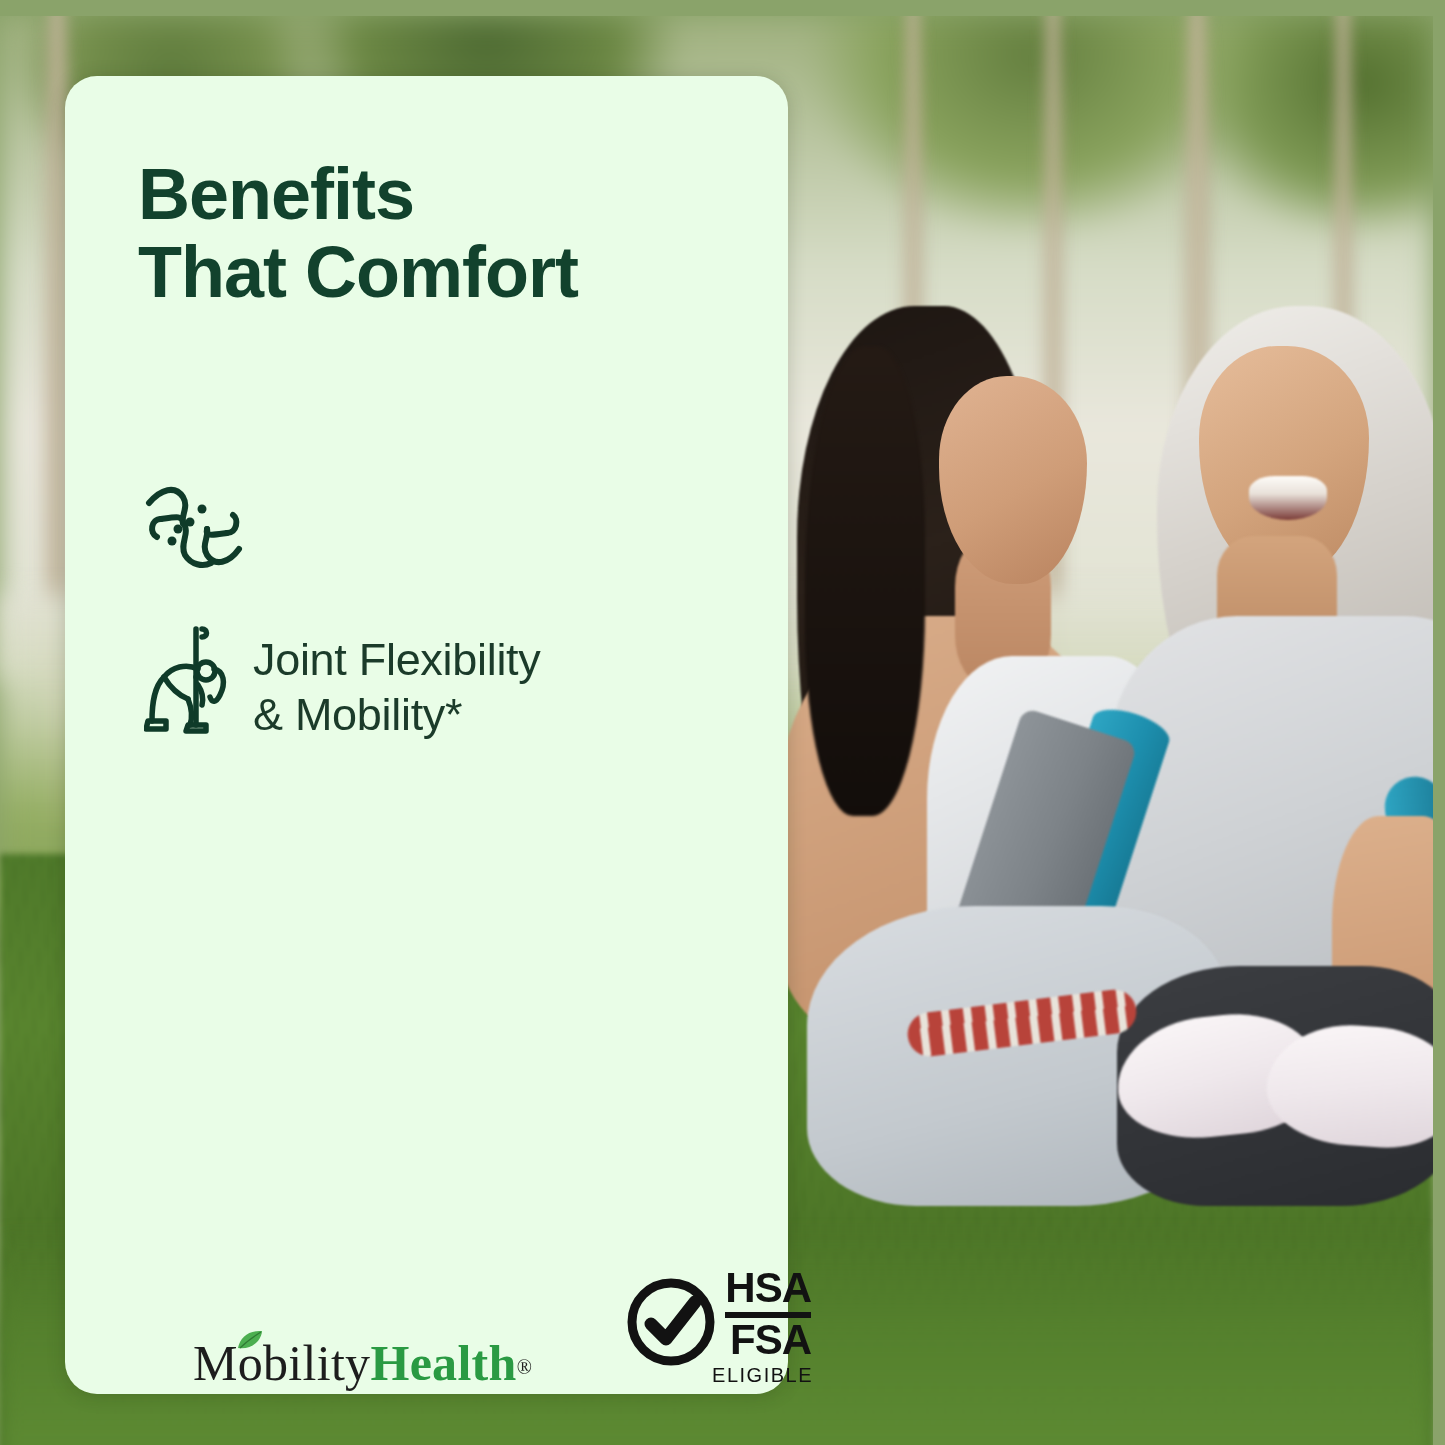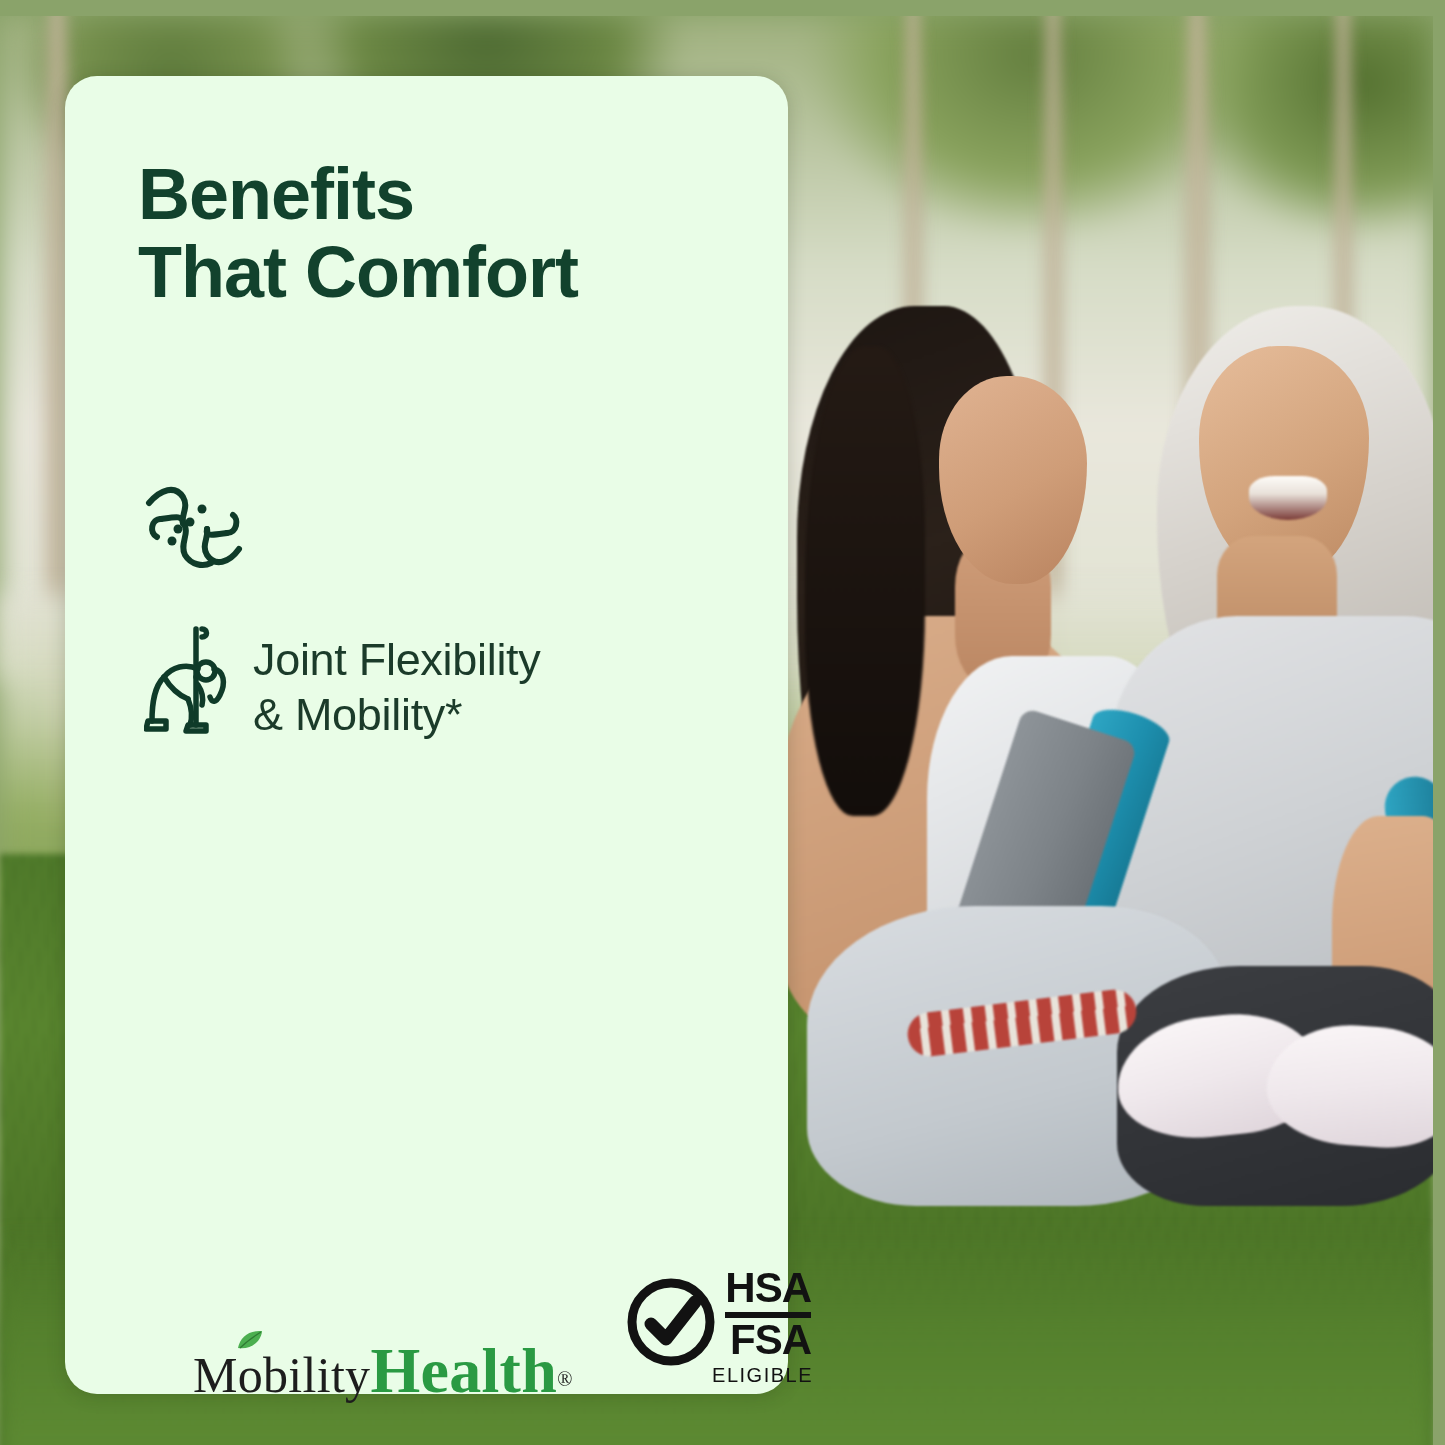--- a/index.html
+++ b/index.html
@@ -189,21 +189,21 @@
   }
 
   .footer{position:absolute;left:0;top:1150px;width:723px;height:170px;}
 
   .logo{position:absolute;left:128px;top:108px;}
   .logo .vim{
     color:#1d1d1d;font-family:"Liberation Serif", serif;font-size:50px;
     letter-spacing:.3px;position:relative;
   }
   .logo .hlt{
-    color:#2a9a43;font-family:"Liberation Serif", serif;font-size:64px;font-weight:bold;
+    color:#2a9a43;font-family:"Liberation Serif", serif;font-size:50px;font-weight:bold;
     letter-spacing:.3px;
   }
   .logo .reg{
     color:#1d1d1d;font-family:"Liberation Serif", serif;font-size:20px;
     vertical-align:super;
   }
   .leaf-mark{
     position:absolute;left:44px;top:-4px;width:26px;height:20px;
   }
 

